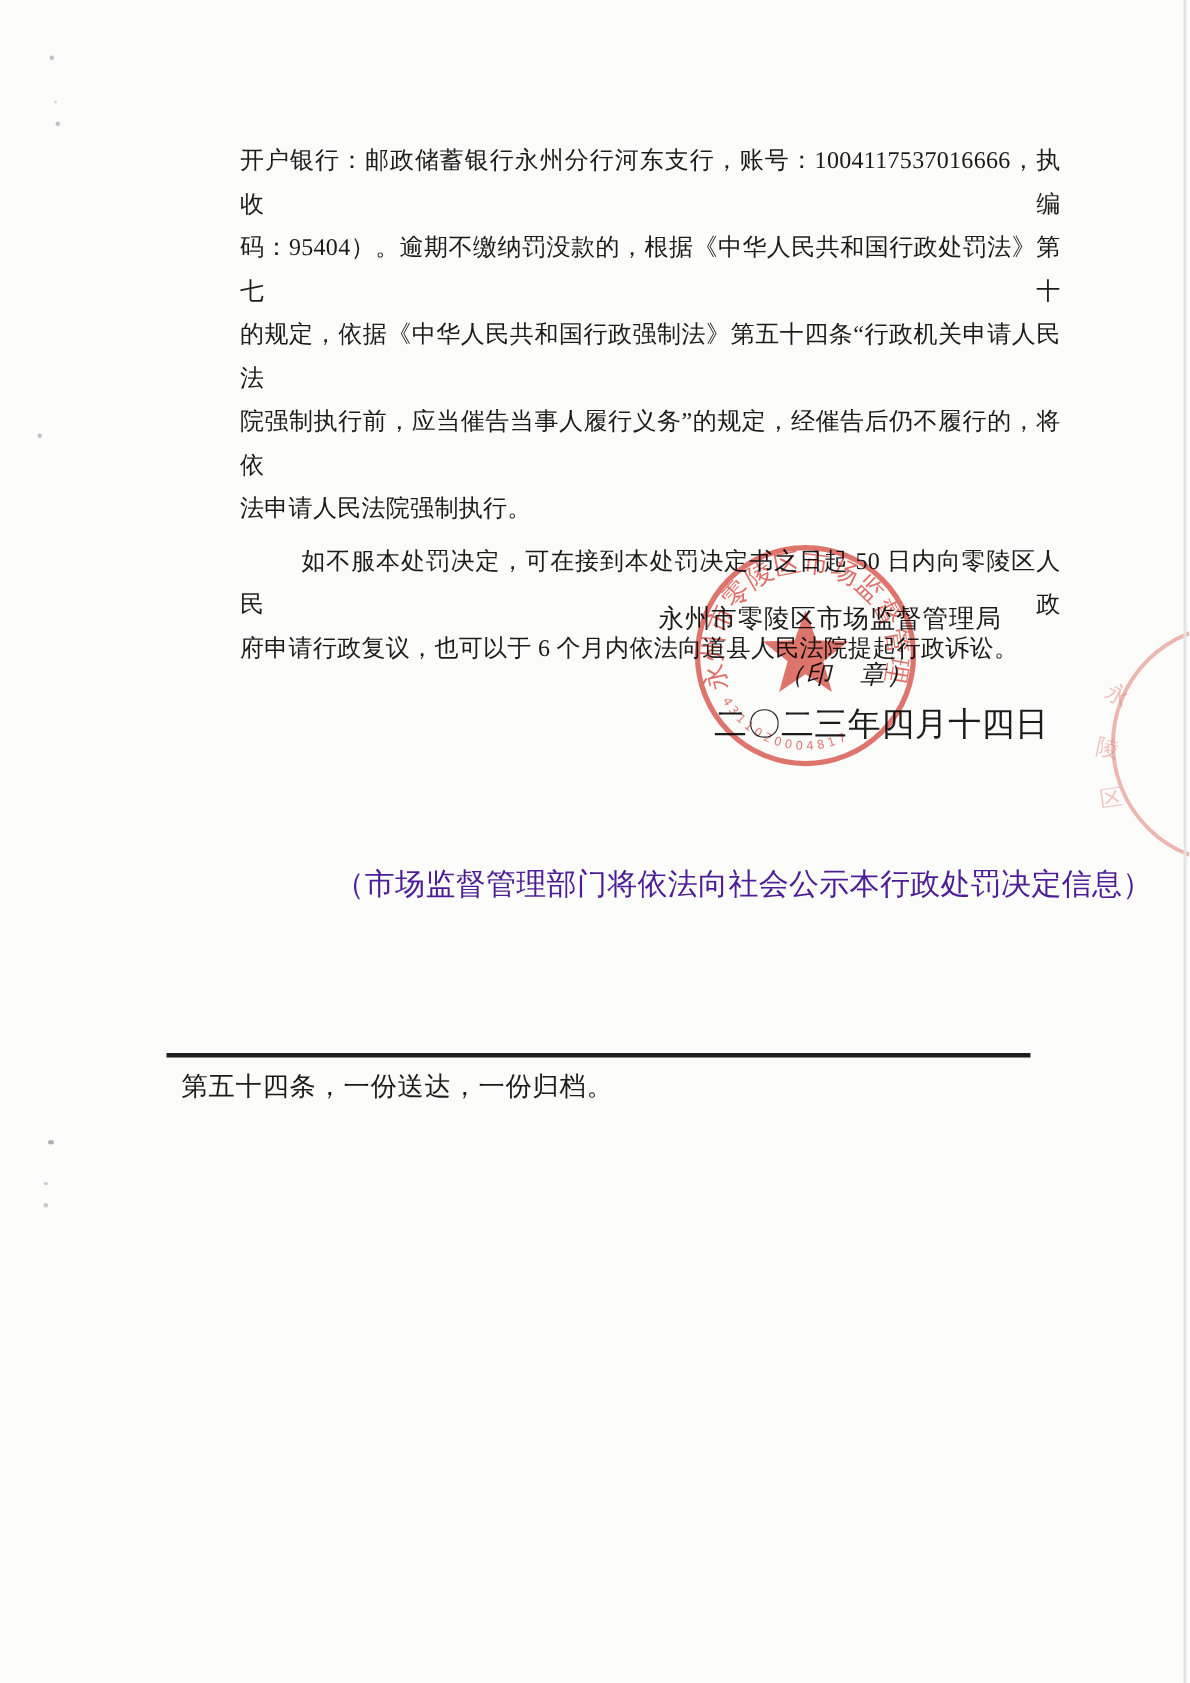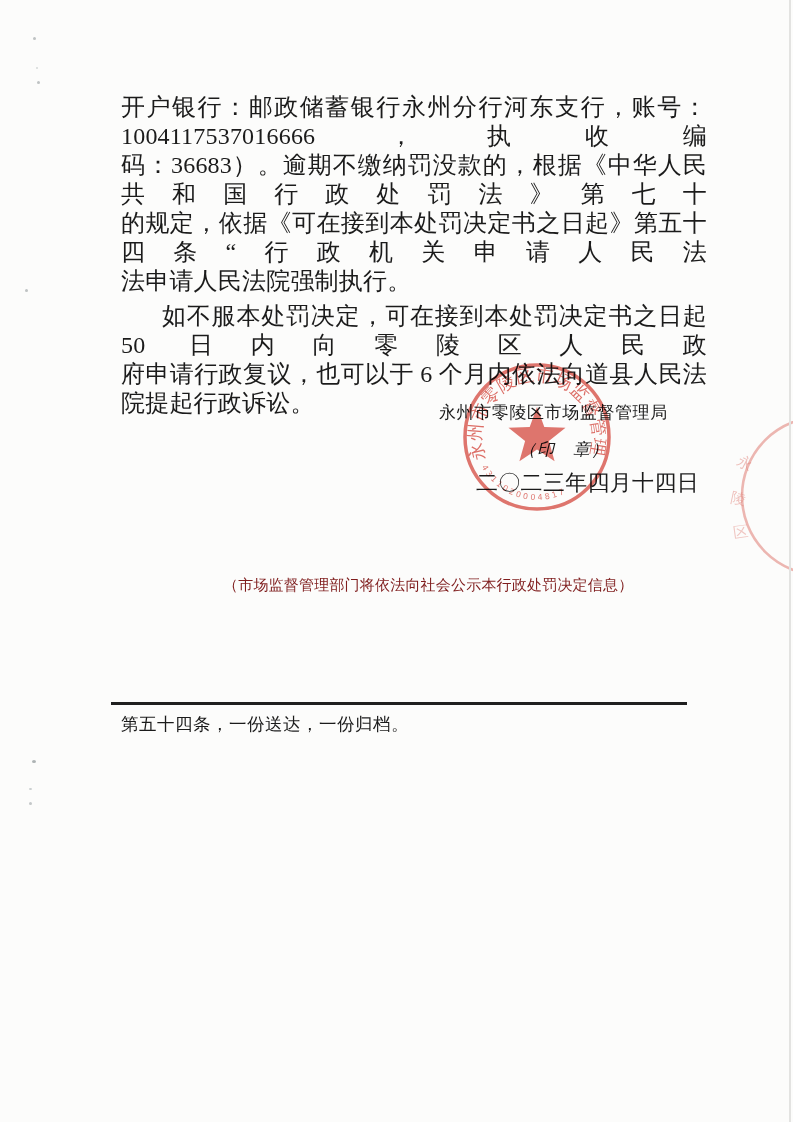--- a/index.html
+++ b/index.html
@@ -12,42 +12,43 @@
     color:#1b1b1b;
   }
   .scan-edge-right{
     position:absolute;right:2px;top:0;width:2px;height:1122px;
     background:#e3e3e1;
   }
   .body-text{
     position:absolute;left:121px;top:93px;width:586px;
   }
   .line{
-    font-size:24px;line-height:29px;
+    font-size:16px;line-height:29px;
     text-align:justify;text-align-last:justify;
     letter-spacing:0.2px;
     white-space:normal;
+    margin-left:39px;
   }
   .line.plast{text-align-last:left;}
   .p2first{margin-top:6px;text-indent:41px;}
   .sig-agency{
     position:absolute;left:439px;top:401px;
     font-size:17px;letter-spacing:0.6px;
   }
   .sig-seal-note{
     position:absolute;left:519px;top:438px;
     font-size:17px;letter-spacing:1px;font-style:italic;
   }
   .sig-date{
     position:absolute;left:476px;top:468px;
     font-size:22px;letter-spacing:0.3px;
   }
   .disclosure{
     position:absolute;left:223px;top:576px;
-    font-size:15px;letter-spacing:0.2px;color:#7f1d1d;
+    font-size:20px;letter-spacing:0.2px;color:#4c1d95;
   }
   .footer-rule{
     position:absolute;left:111px;top:702px;width:576px;height:2.5px;
     background:#1f1f1f;
   }
   .footer-note{
     position:absolute;left:121px;top:712px;
     font-size:17.5px;letter-spacing:0.5px;
   }
   .seal-main{
@@ -67,22 +68,23 @@
   .s6{left:29px;top:788px;width:3px;height:2px;opacity:0.45;}
   .s7{left:29px;top:802px;width:3px;height:3px;opacity:0.5;}
 </style>
 </head>
 <body>
 
 <div class="page">
 
   <div class="body-text">
     <div class="line">开户银行：邮政储蓄银行永州分行河东支行，账号：1004117537016666，执收编</div>
-    <div class="line">码：36683）。逾期不缴纳罚没款的，根据《中华人民共和国行政处罚法》第七十</div>
-    <div class="line">的规定，依据《可在接到本处罚决定书之日起》第五十四条“行政机关申请人民法</div>
+    <div class="line">码：95404）。逾期不缴纳罚没款的，根据《中华人民共和国行政处罚法》第七十</div>
+    <div class="line">的规定，依据《中华人民共和国行政强制法》第五十四条“行政机关申请人民法</div>
+    <div class="line">院强制执行前，应当催告当事人履行义务”的规定，经催告后仍不履行的，将依</div>
     <div class="line plast">法申请人民法院强制执行。</div>
     <div class="line p2first">如不服本处罚决定，可在接到本处罚决定书之日起 50 日内向零陵区人民政</div>
     <div class="line plast">府申请行政复议，也可以于 6 个月内依法向道县人民法院提起行政诉讼。</div>
   </div>
 
   <div class="sig-agency">永州市零陵区市场监督管理局</div>
   <div class="sig-seal-note">（印　章）</div>
   <div class="sig-date">二〇二三年四月十四日</div>
 
   <svg class="seal-main" viewBox="0 0 162 162" xmlns="http://www.w3.org/2000/svg">

